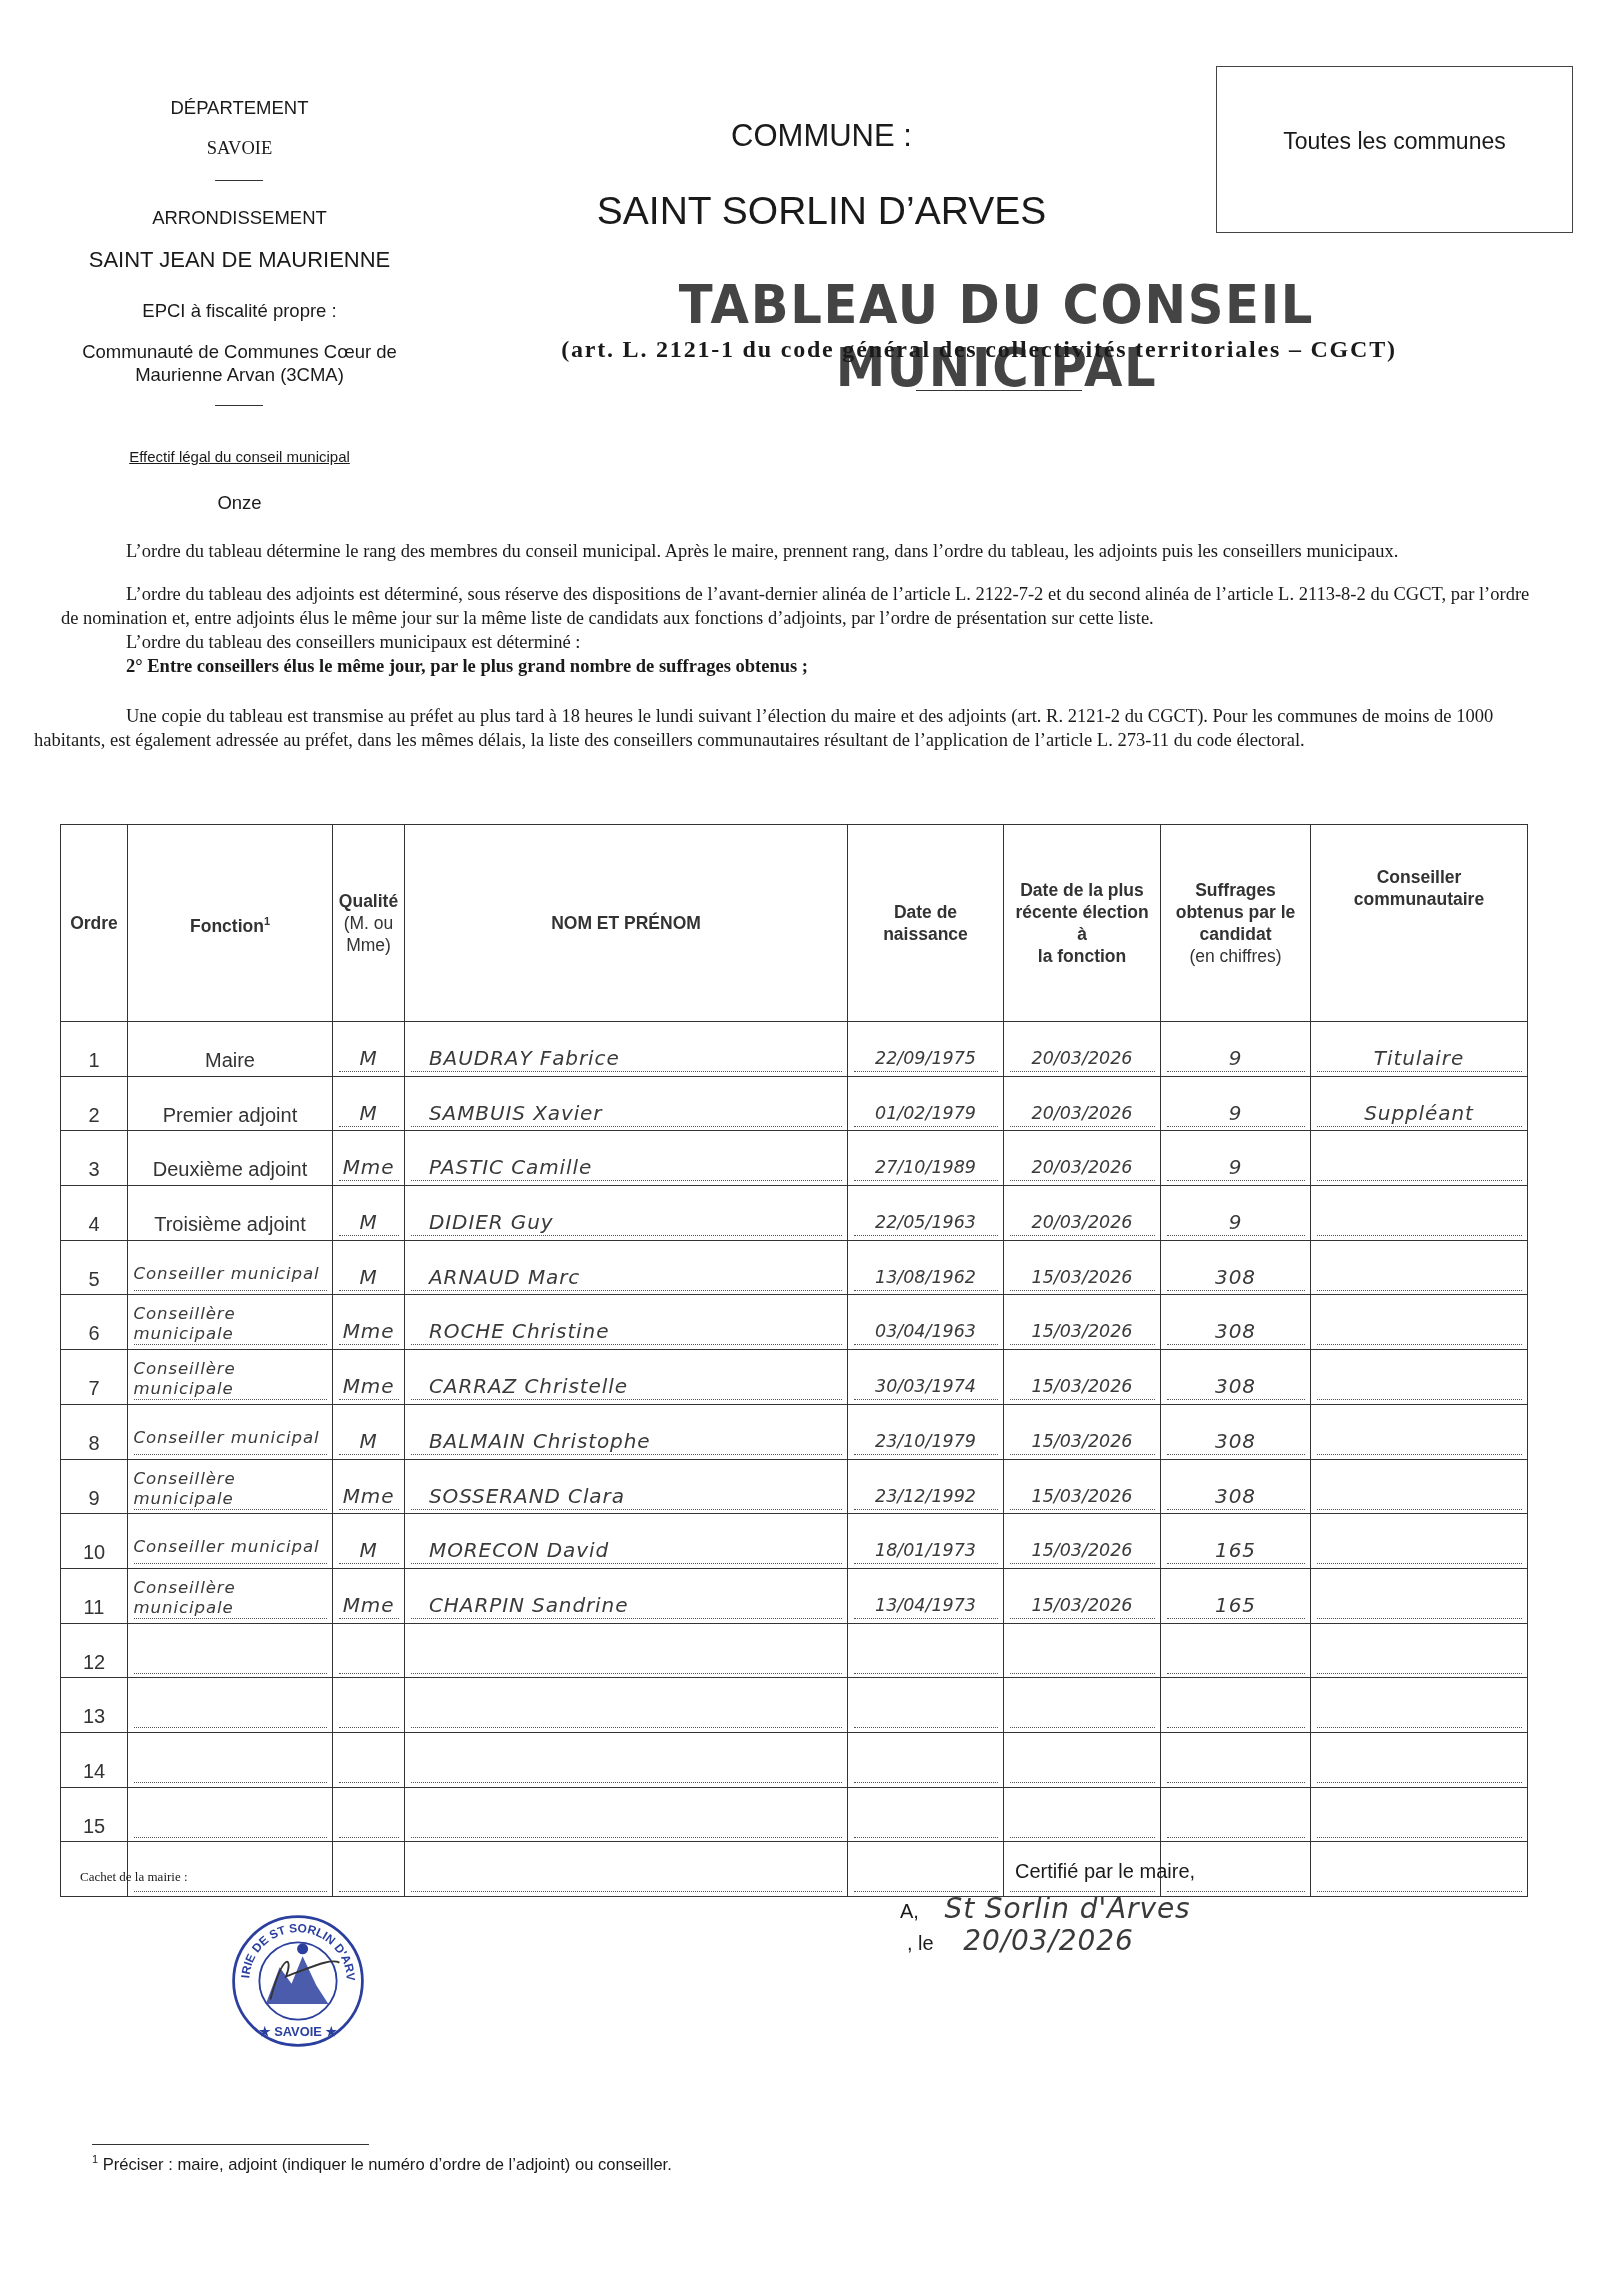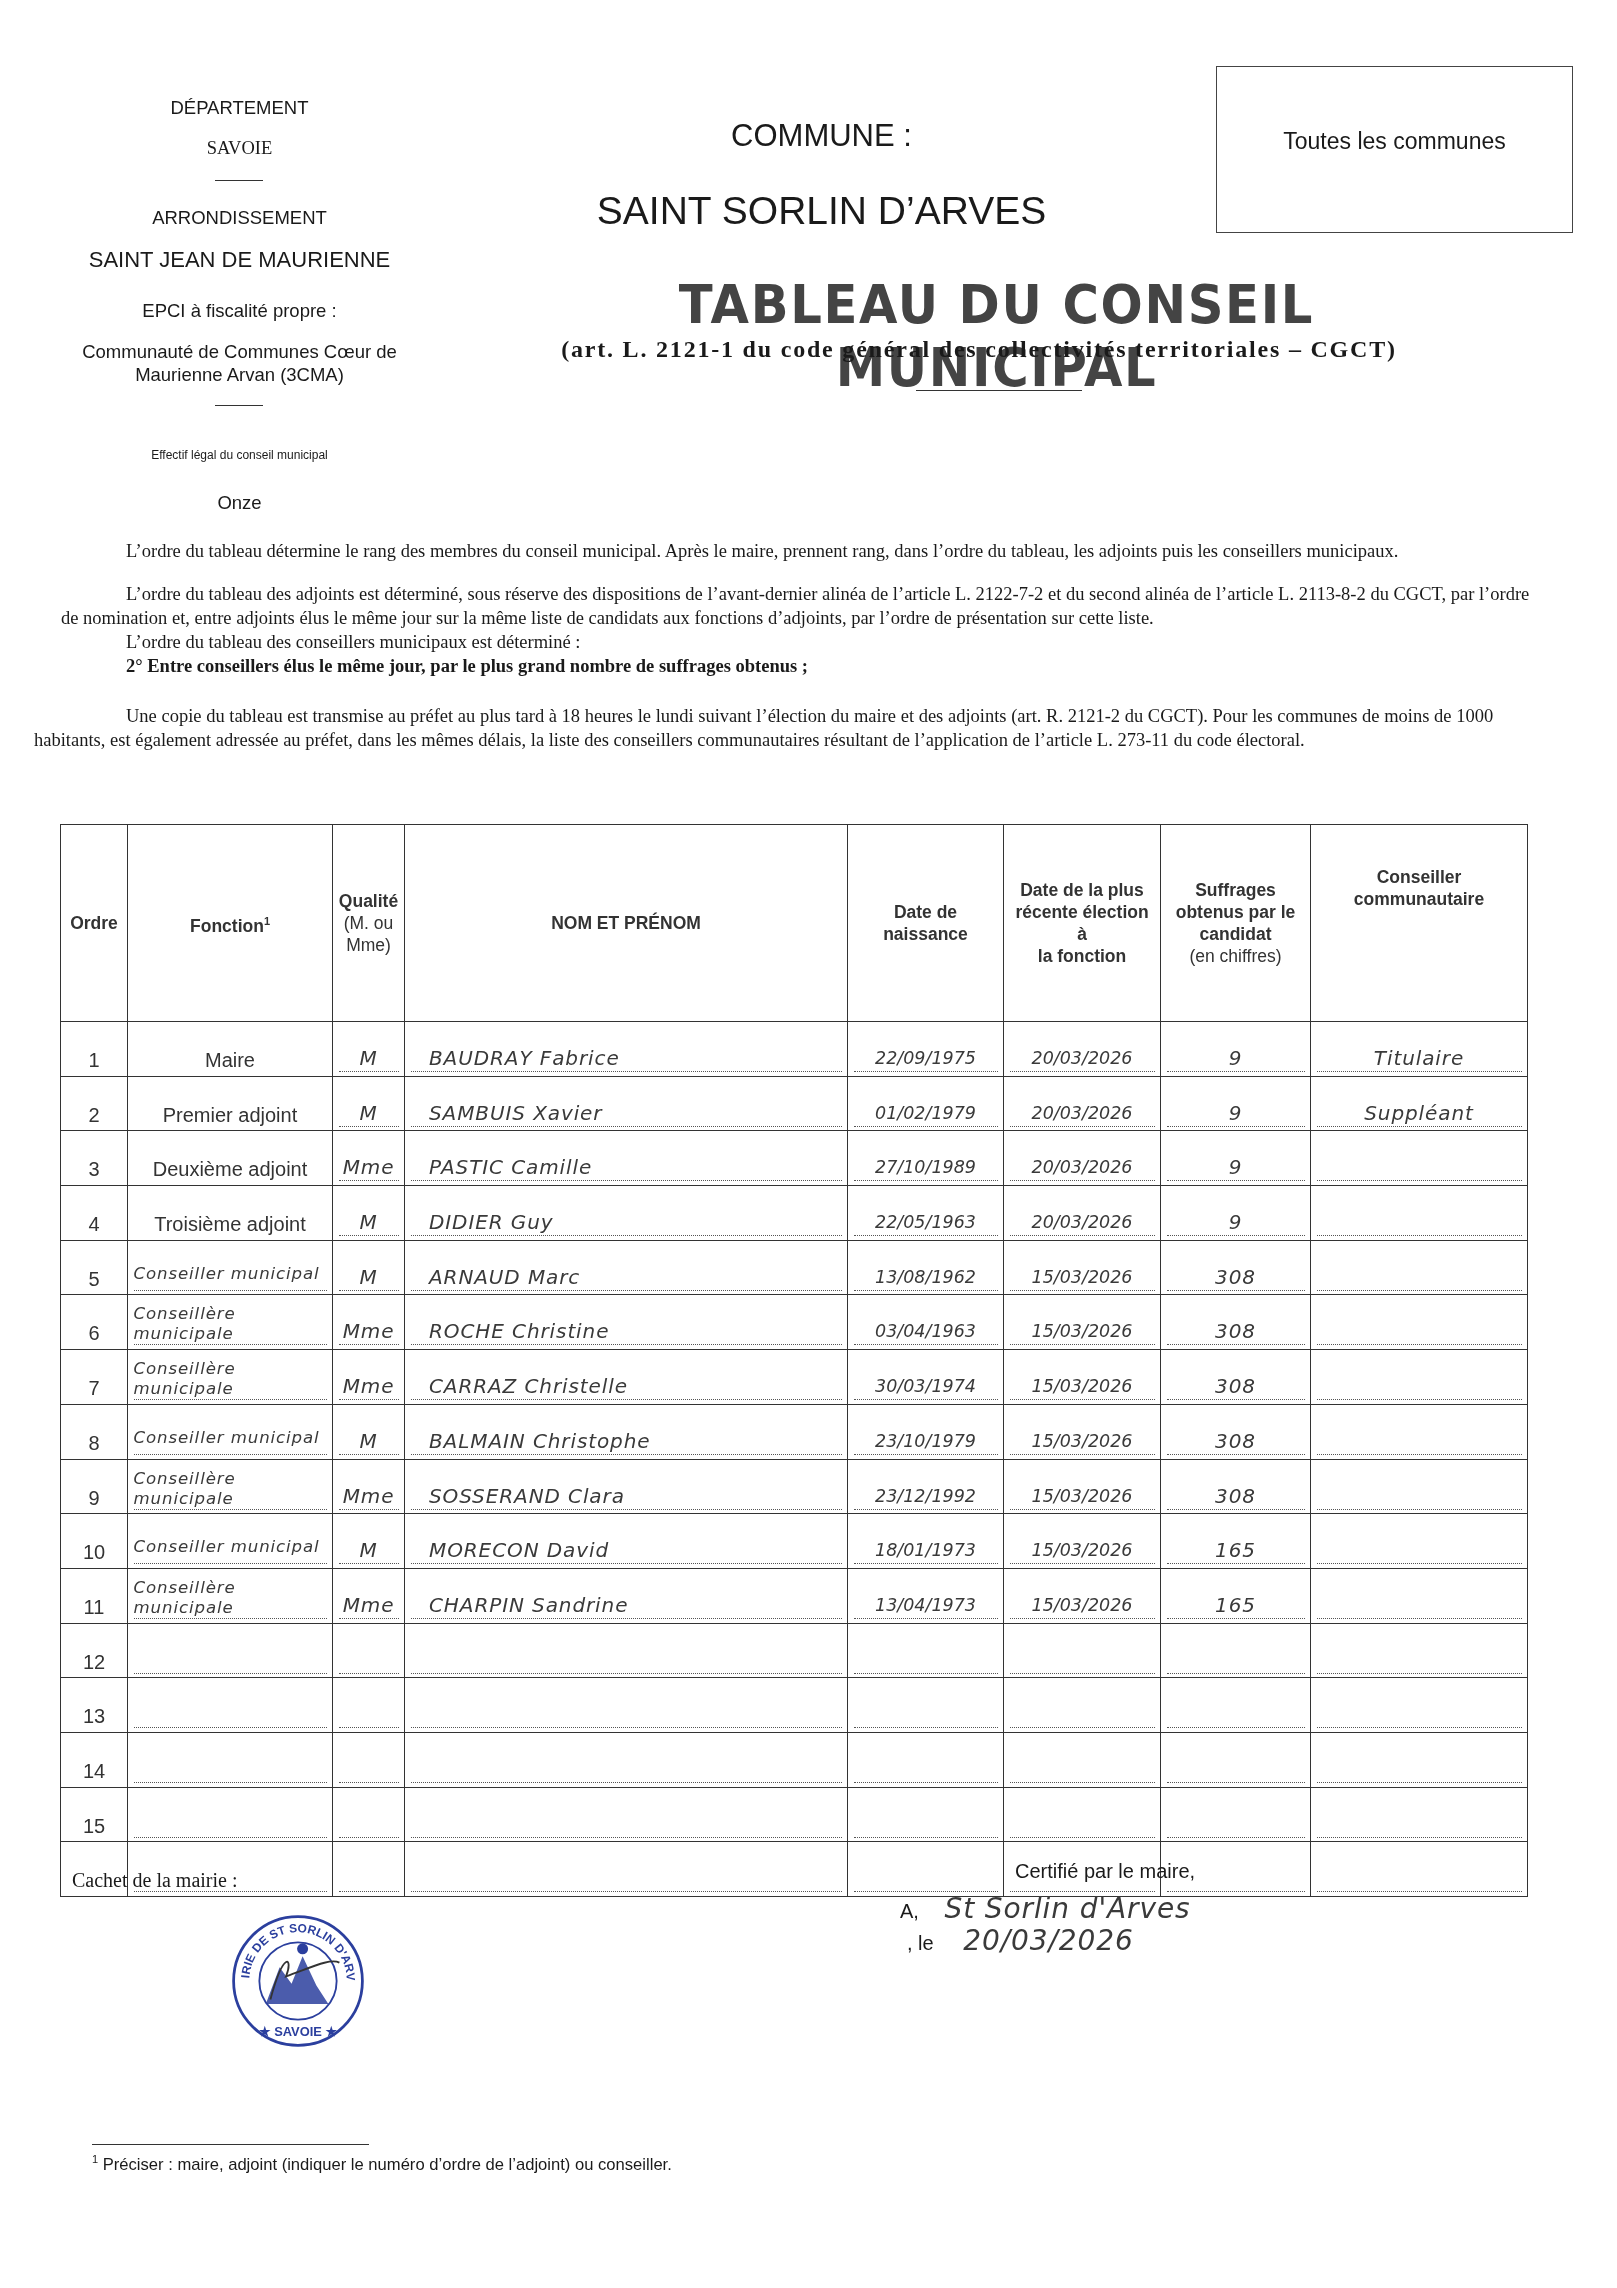--- a/index.html
+++ b/index.html
@@ -33,21 +33,21 @@
   table.council th, table.council td { border:1.8px solid #333; padding:0 5.5px; }
   table.council th { font-family:"Liberation Sans", sans-serif; font-weight:bold; font-size:17.5px; color:#333; height:155px; text-align:center; vertical-align:middle; line-height:22px; }
   table.council td { height:50px; font-family:"Liberation Sans", sans-serif; font-size:20px; color:#333; vertical-align:bottom; padding-bottom:3.7px; }
   td.ordre { text-align:center; }
   td.fonction { text-align:center; }
   .dots { display:block; border-bottom:1.8px dotted #555; min-height:26px; line-height:26px; white-space:nowrap; overflow:hidden; }
   .dots.c { text-align:center; }
   .fn-hand { font-size:16.6px; line-height:20px; text-align:left; white-space:normal; }
   sup { font-size:11px; }
 
-  .cachet { left:72px; top:1869px; font-size:20px; }
+  .cachet { left:80px; top:1869px; font-size:13px; }
   .stamp { left:229px; top:1912px; width:138px; height:138px; }
   .cert { left:1015px; top:1860px; font-size:20px; }
   .cert-a { left:900px; top:1892px; font-size:20px; }
   .cert-le { left:907px; top:1924px; font-size:20px; }
   .hand-big { font-size:28px; }
   .foot-rule { left:92px; top:2144px; width:277px; border-top:1.8px solid #333; }
   .footnote { left:92px; top:2153px; font-size:16.6px; }
 </style>
 </head>
 <body>
@@ -56,21 +56,21 @@
   <div class="lb-line" style="top:4.6px;font-size:18.5px;">DÉPARTEMENT</div>
   <div class="lb-line serif" style="top:46px;font-size:18.5px;">SAVOIE</div>
   <div class="rule" style="left:160px;top:88px;width:48px;border-top-width:0.9px;"></div>
   <div class="lb-line" style="top:115px;font-size:18.5px;">ARRONDISSEMENT</div>
   <div class="lb-line" style="top:155px;font-size:22px;">SAINT JEAN DE MAURIENNE</div>
   <div class="lb-line" style="top:208px;font-size:18.5px;">EPCI à fiscalité propre :</div>
   <div class="lb-line" style="top:249px;font-size:18.5px;">Communauté de Communes Cœur de</div>
   <div class="lb-line" style="top:272px;font-size:18.5px;">Maurienne Arvan (3CMA)</div>
   <div class="rule" style="left:160px;top:313px;width:48px;"></div>
 </div>
-<div class="abs sans center" style="left:55px;width:369px;top:448px;font-size:12px;">Effectif légal du conseil municipal</div>
+<div class="abs sans center" style="left:55px;width:369px;top:448px;font-size:15px;text-decoration:underline;">Effectif légal du conseil municipal</div>
 <div class="abs sans center" style="left:55px;width:369px;top:492px;font-size:18.5px;">Onze</div>
 
 <div class="abs sans commune-label">COMMUNE :</div>
 <div class="abs sans commune-name">SAINT SORLIN D’ARVES</div>
 <div class="abs box sans">
   <span>Toutes les communes</span>
 </div>
 
 <div class="abs title">TABLEAU DU CONSEIL MUNICIPAL</div>
 <div class="abs serif subtitle">(art. L. 2121-1 du code général des collectivités territoriales – CGCT)</div>

